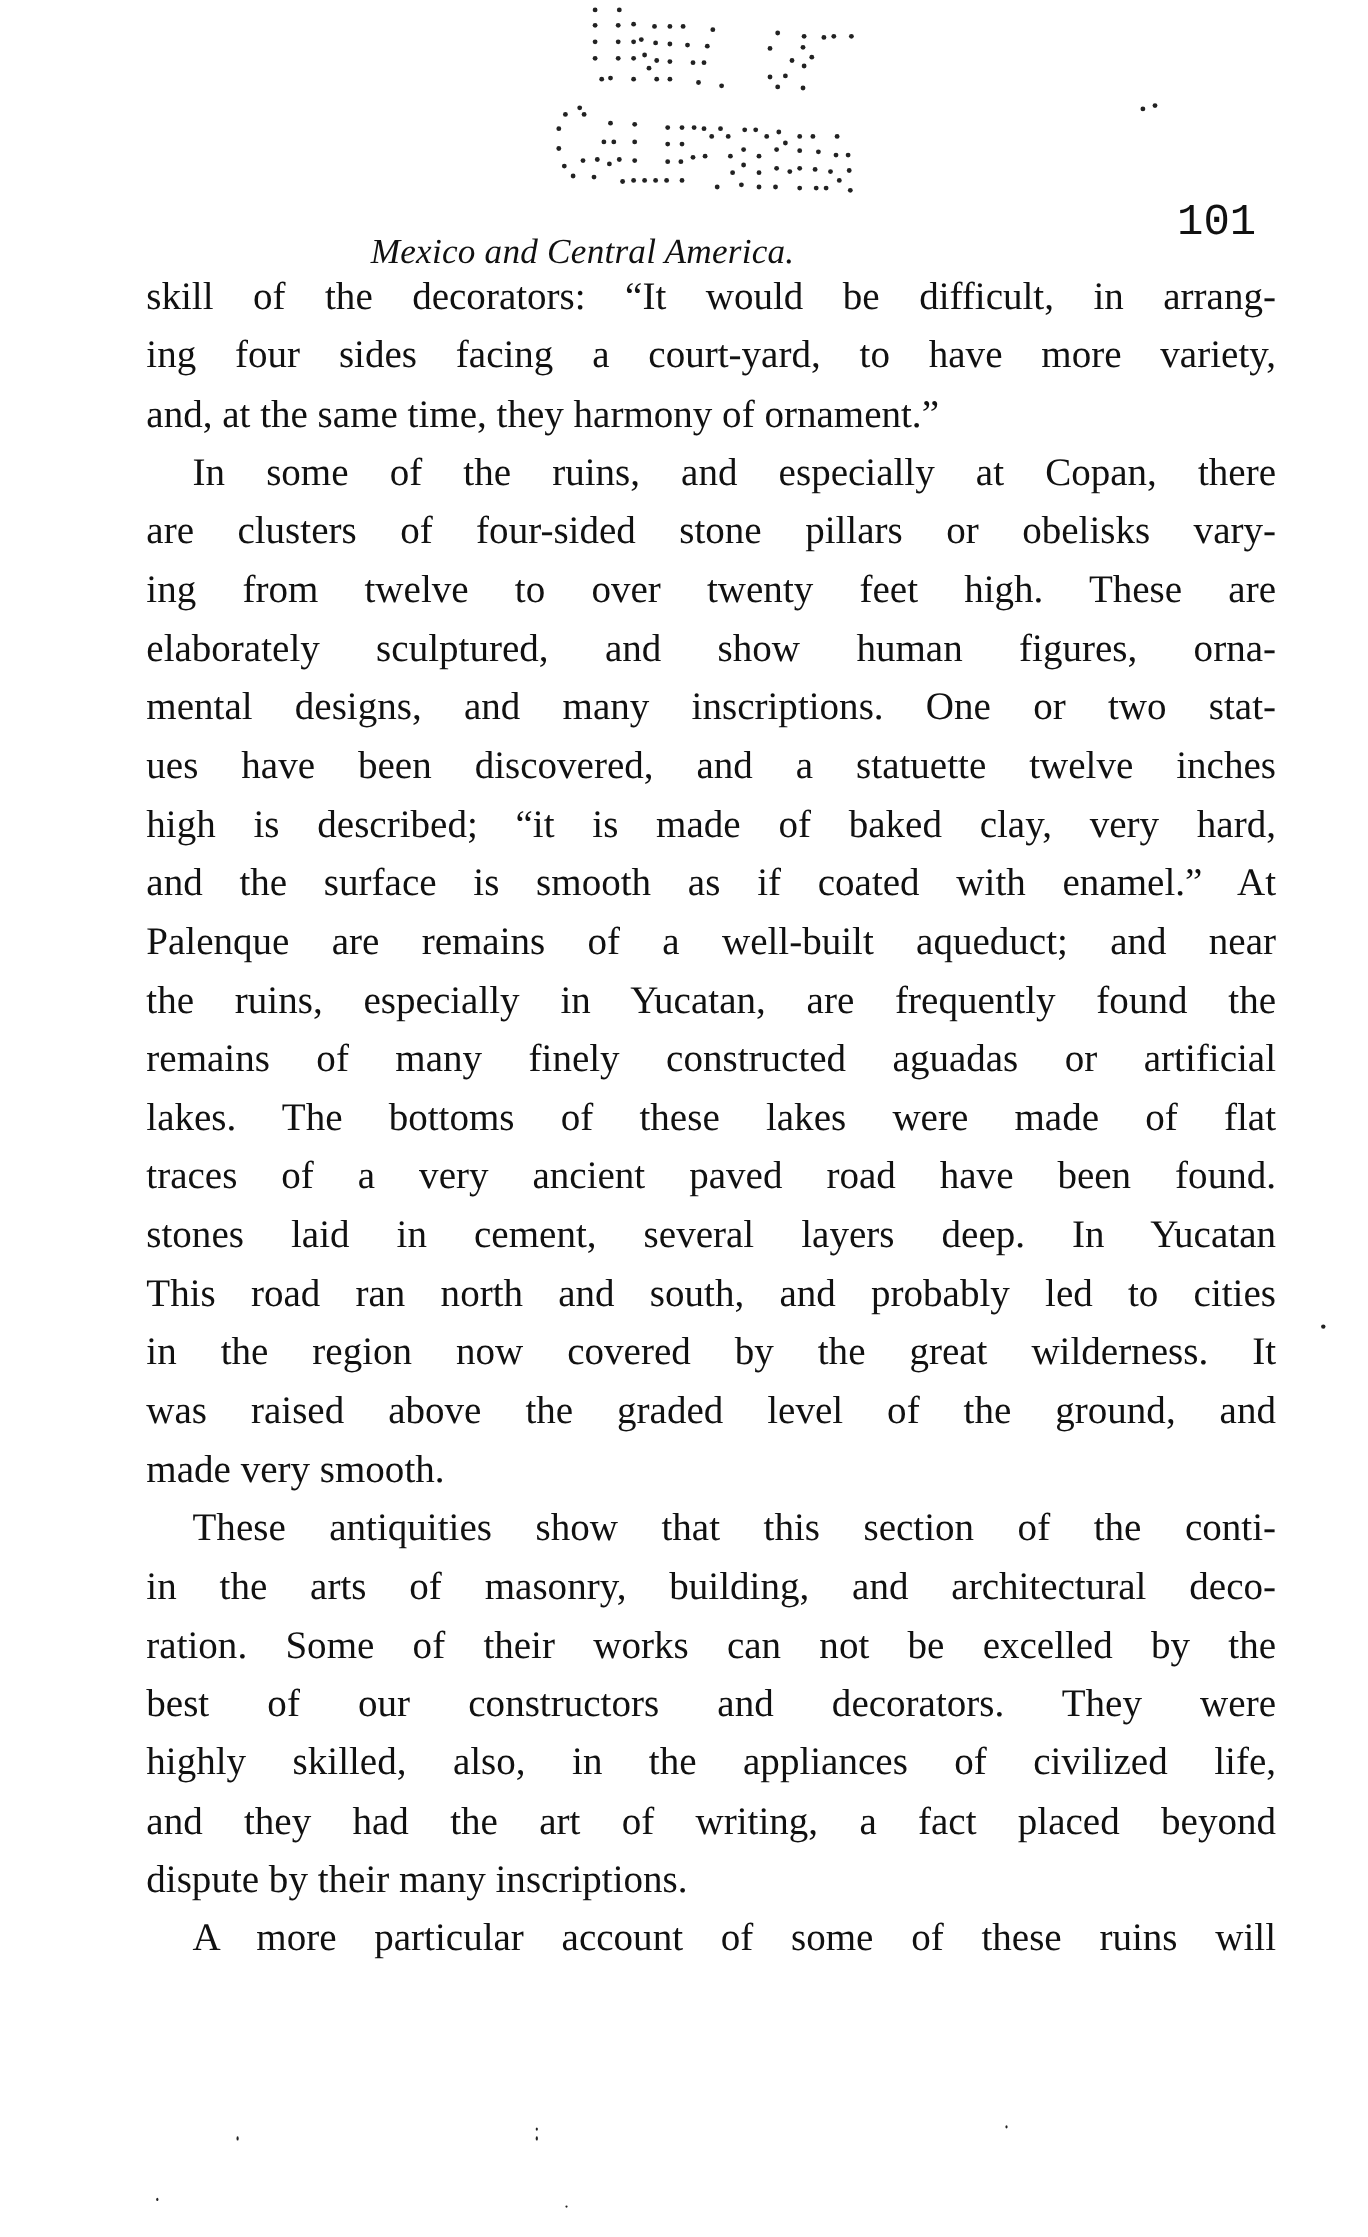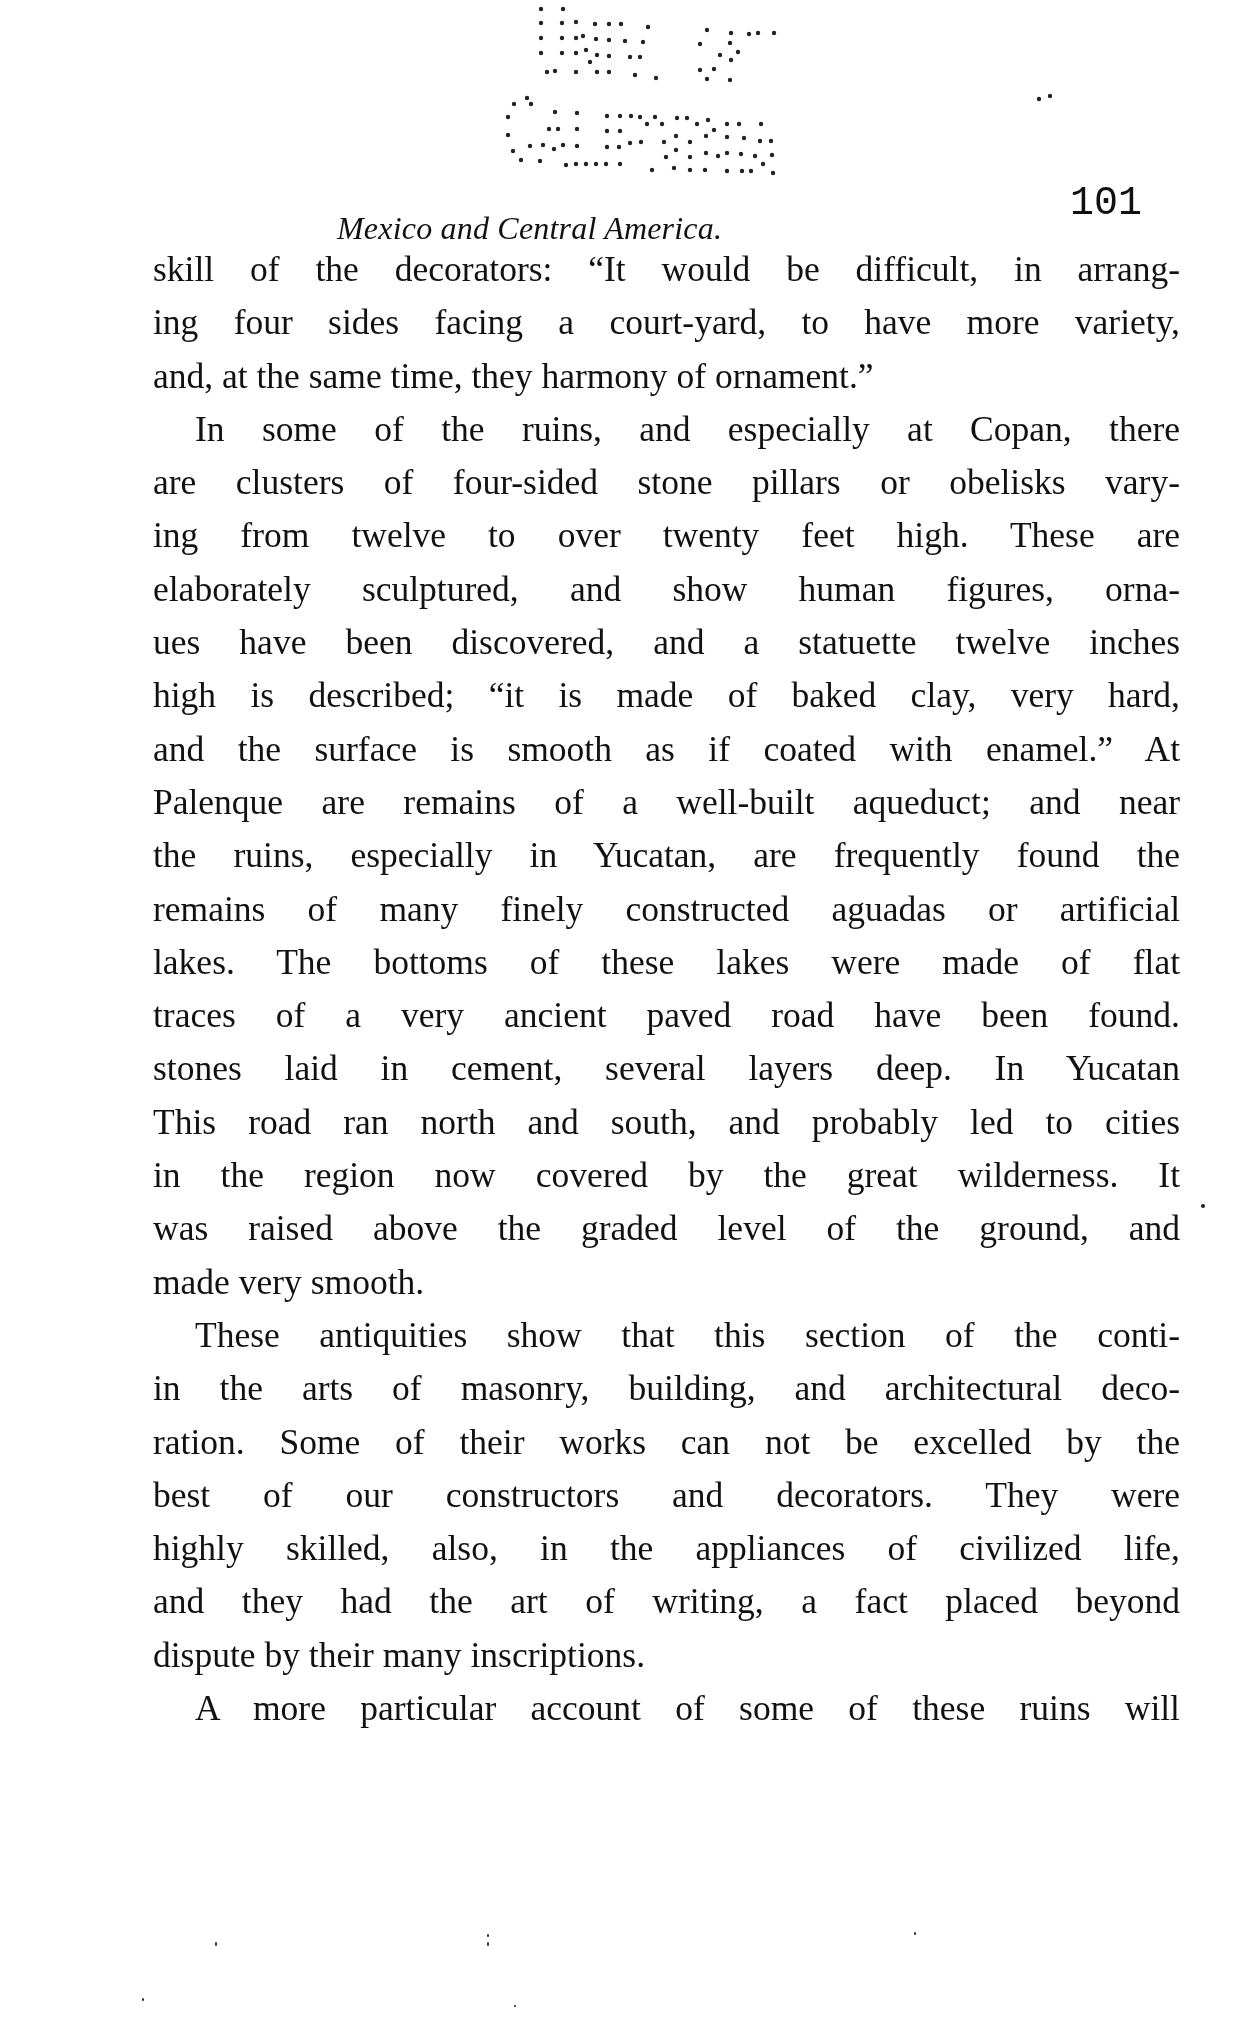--- a/index.html
+++ b/index.html
@@ -49,21 +49,20 @@
       line-height: 56px;
     }
     .body-text {
       position: absolute;
       left: 133px;
       top: 243px;
       width: 1027px;
       font-family: "Liberation Serif", "DejaVu Serif", serif;
       font-size: 35.5px;
       line-height: 53.3px;
-      margin-left: 20px;
     }
     .line {
       display: block;
       white-space: nowrap;
       text-align: justify;
       text-align-last: justify;
       height: 53.3px;
     }
     .line.last {
       text-align-last: left;
@@ -213,20 +212,21 @@
 </header>
 
 <main class="body-text">
   <span class="line">skill of the decorators: “It would be difficult, in arrang-</span>
   <span class="line">ing four sides facing a court-yard, to have more variety,</span>
   <span class="line last">and, at the same time, they harmony of ornament.”</span>
   <span class="line indent">In some of the ruins, and especially at Copan, there</span>
   <span class="line">are clusters of four-sided stone pillars or obelisks vary-</span>
   <span class="line">ing from twelve to over twenty feet high.  These are</span>
   <span class="line">elaborately sculptured, and show human figures, orna-</span>
+  <span class="line">mental designs, and many inscriptions.  One or two stat-</span>
   <span class="line">ues have been discovered, and a statuette twelve inches</span>
   <span class="line">high is described; “it is made of baked clay, very hard,</span>
   <span class="line">and the surface is smooth as if coated with enamel.”  At</span>
   <span class="line">Palenque are remains of a well-built aqueduct; and near</span>
   <span class="line">the ruins, especially in Yucatan, are frequently found the</span>
   <span class="line">remains of many finely constructed aguadas or artificial</span>
   <span class="line">lakes.  The bottoms of these lakes were made of flat</span>
   <span class="line">traces of a very ancient paved road have been found.</span>
   <span class="line">stones laid in cement, several layers deep.  In Yucatan</span>
   <span class="line">This road ran north and south, and probably led to cities</span>

